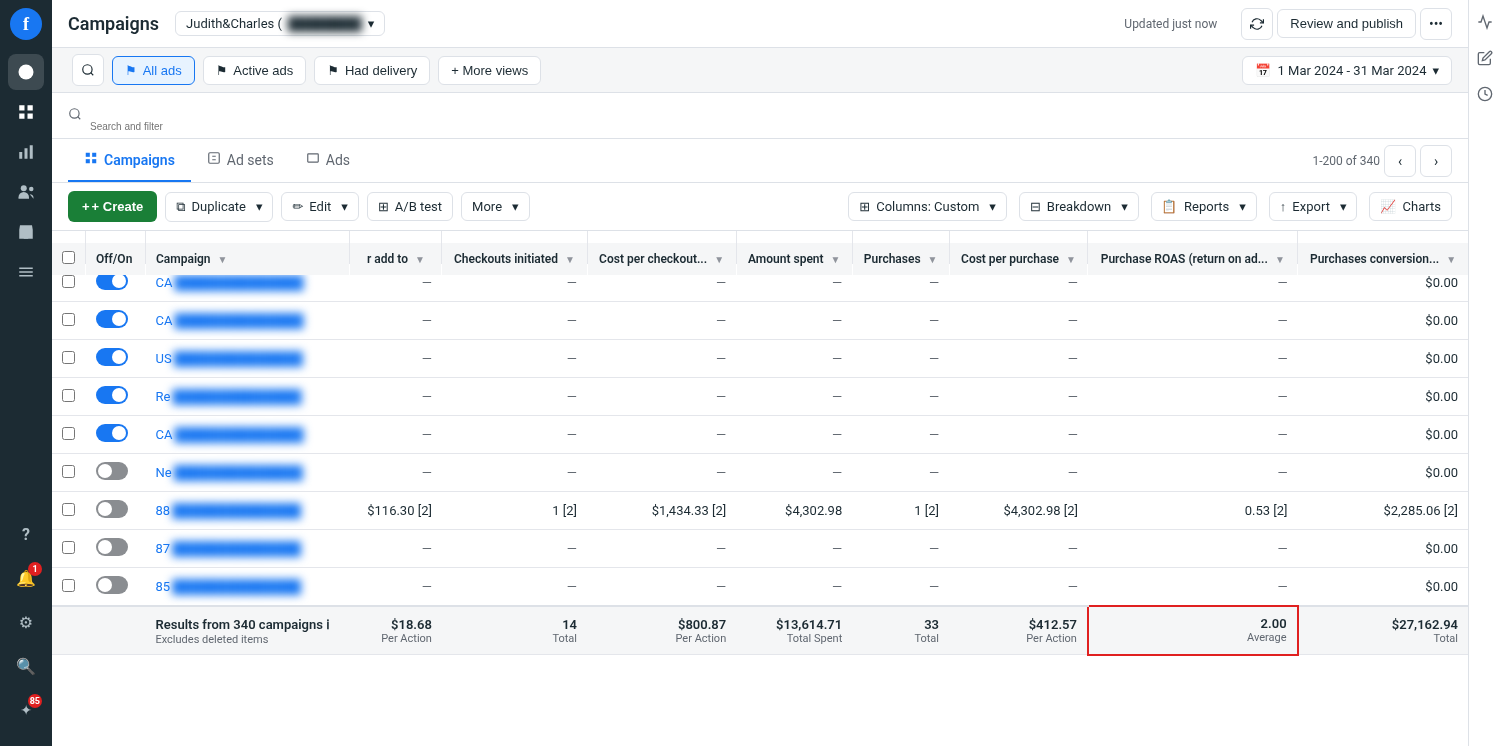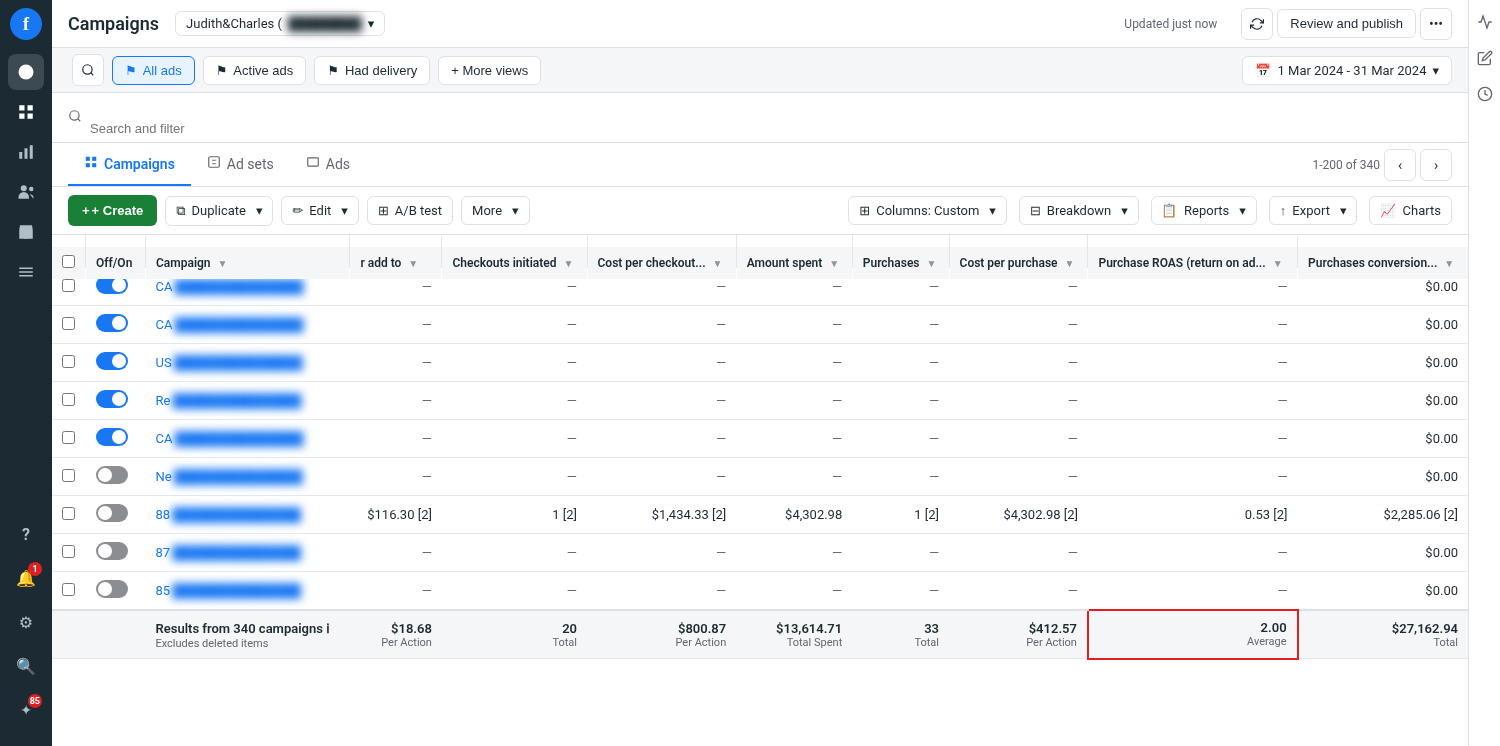--- a/index.html
+++ b/index.html
@@ -307,21 +307,21 @@
     .dash { color: #606770; }
     .campaign-link { color: #1877f2; text-decoration: none; }
     .text-right { text-align: right; }
     .summary-sub { font-weight: 400; color: #606770; font-size: 11px; display: block; }
     .highlighted-cell {
       border: 2px solid #e02020 !important;
     }
     .checkbox-cell { width: 30px; }
     .toggle-cell { width: 60px; }
     .campaign-col { min-width: 200px; max-width: 250px; overflow: hidden; }
-    .num-col { text-align: left; min-width: 90px; }
+    .num-col { text-align: center; min-width: 90px; }
 
     
     .footer-row {
       position: sticky;
       bottom: 0;
       background: #fef9c3;
     }
     .footer-row td {
       background: #f5f6f7;
       font-weight: 600;
@@ -331,21 +331,21 @@
     .search-bar {
       display: flex; align-items: center;
       padding: 6px 16px;
       background: #fff;
       border-bottom: 1px solid #dde1e7;
       flex-shrink: 0;
     }
     .search-input {
       border: none;
       outline: none;
-      font-size: 13px;
+      font-size: 10px;
       color: #000000;
       background: transparent;
       flex: 1;
       margin-top: 22px;
     }
     .search-icon-wrap {
       margin-right: 8px;
       color: #606770;
     }
   </style>
@@ -743,21 +743,21 @@
           <td></td>
           <td>
             <span>Results from 340 campaigns</span> ℹ
             <span class="summary-sub">Excludes deleted items</span>
           </td>
           <td class="text-right">
             <span>$18.68</span>
             <span class="summary-sub">Per Action</span>
           </td>
           <td class="text-right">
-            <span>20</span>
+            <span>14</span>
             <span class="summary-sub">Total</span>
           </td>
           <td class="text-right">
             <span>$800.87</span>
             <span class="summary-sub">Per Action</span>
           </td>
           <td class="text-right">
             <span>$13,614.71</span>
             <span class="summary-sub">Total Spent</span>
           </td>

